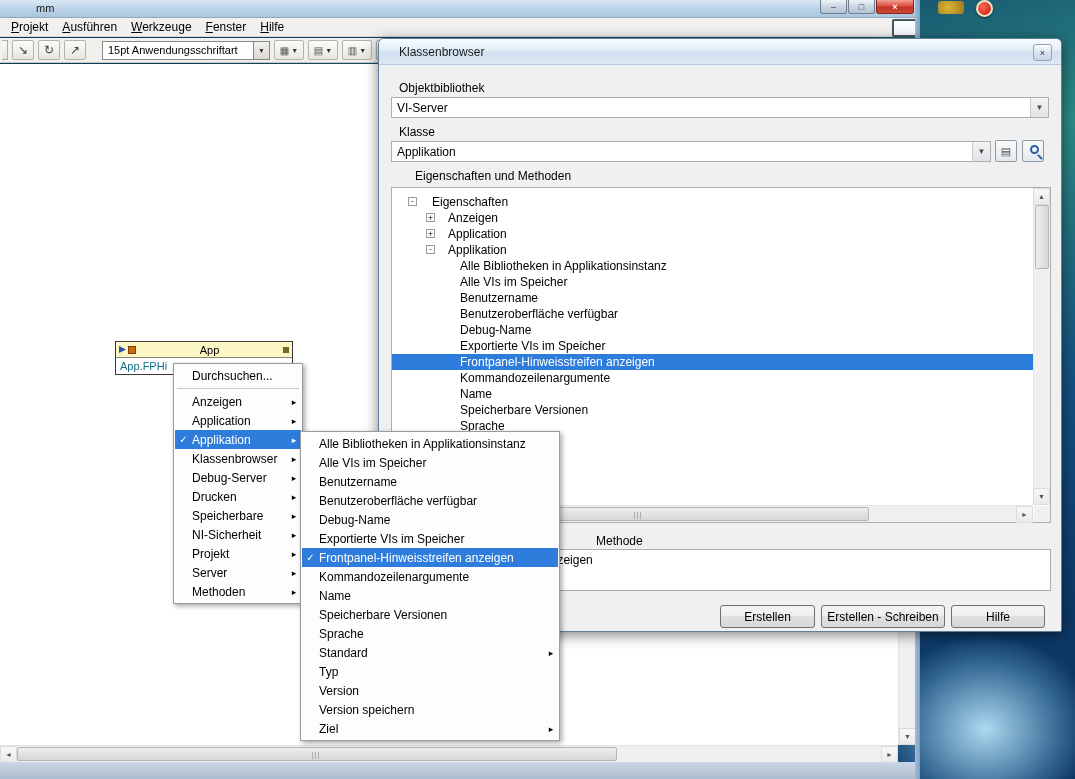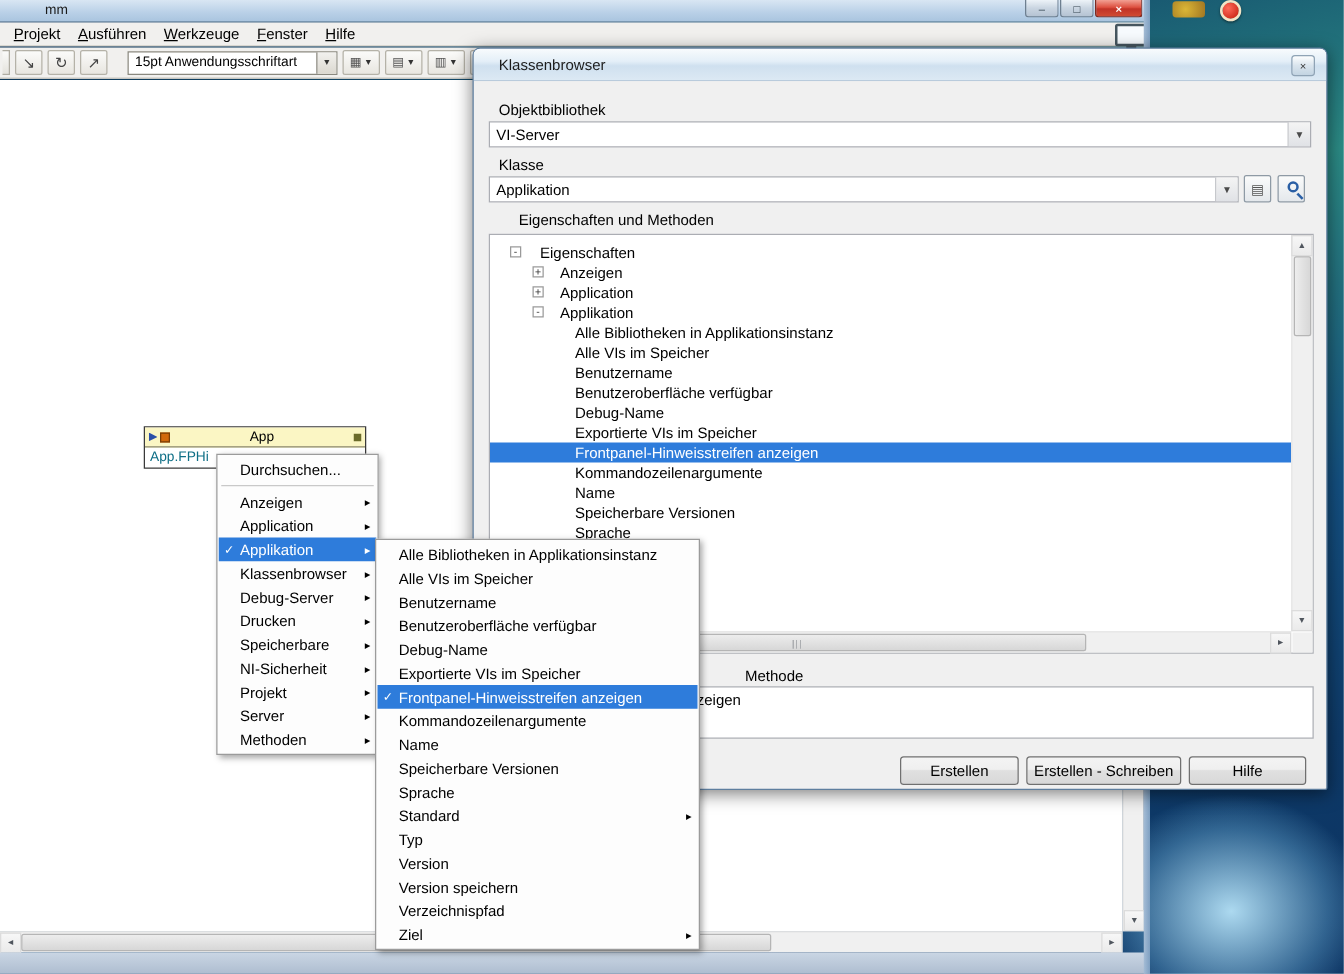--- a/index.html
+++ b/index.html
@@ -457,21 +457,16 @@
       <span class="mi-label">Version</span>
       <span class="mi-arrow"></span>
     </div>
   <div class="mi">
       <span class="mi-check"></span>
       <span class="mi-label">Version speichern</span>
       <span class="mi-arrow"></span>
     </div>
   <div class="mi">
       <span class="mi-check"></span>
-      <span class="mi-label">Verzeichnispfad</span>
-      <span class="mi-arrow"></span>
-    </div>
-  <div class="mi">
-      <span class="mi-check"></span>
       <span class="mi-label">Ziel</span>
       <span class="mi-arrow">▸</span>
     </div>
 </div>
 
 </body></html>

